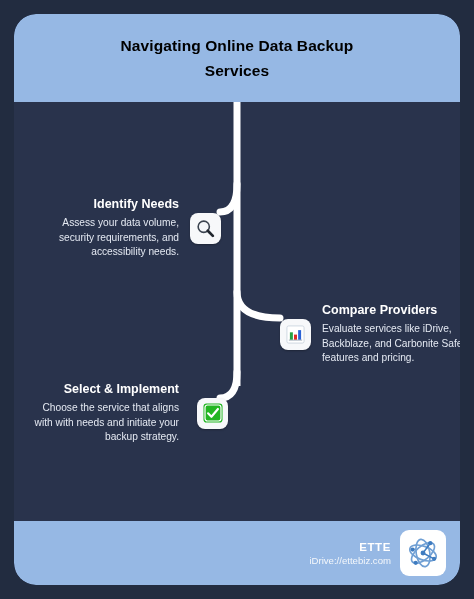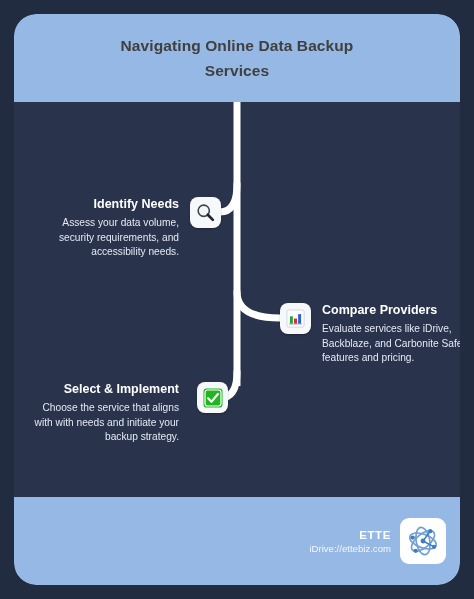--- a/index.html
+++ b/index.html
@@ -34,40 +34,41 @@
     height: 88px;
     background: #96b8e4;
     border-radius: 22px 22px 0 0;
     display: flex;
     align-items: center;
     justify-content: center;
   }
   #header-title {
     width: 300px;
     text-align: center;
-    color: #404040;
+    color: #000000;
     font-size: 15.5px;
     font-weight: bold;
     line-height: 25px;
     letter-spacing: 0.1px;
   }
 
   
   #connector-layer {
     position: absolute;
     left: 0;
     top: 0;
     width: 446px;
     height: 571px;
   }
 
   
   .step {
     position: absolute;
     display: flex;
+    align-items: center;
   }
   .step-text { width: 148px; }
   .step-title {
     color: #ffffff;
     font-size: 12.5px;
     font-weight: bold;
     margin-bottom: 5px;
     white-space: nowrap;
   }
   .step-desc {
@@ -99,21 +100,21 @@
   #step-identify .step-text { width: 145px; }
   #step-select   .step-text { width: 145px; }
   #step-compare  .step-text { width: 160px; }
 
   
   #footer-panel {
     position: absolute;
     left: 0;
     bottom: 0;
     width: 446px;
-    height: 88px;
+    height: 64px;
     background: #96b8e4;
     border-radius: 0 0 22px 22px;
     display: flex;
     align-items: center;
     justify-content: flex-end;
   }
   #footer-brand {
     text-align: right;
     margin-right: 9px;
     color: #ffffff;

